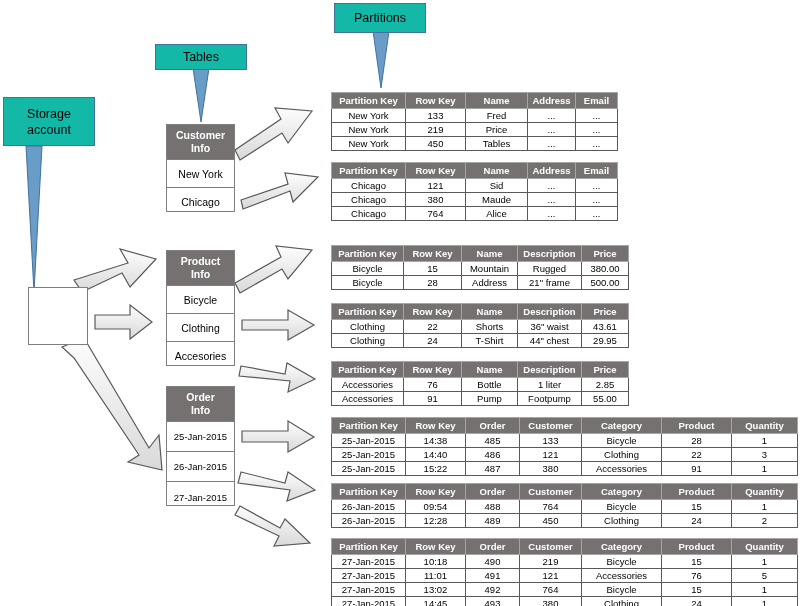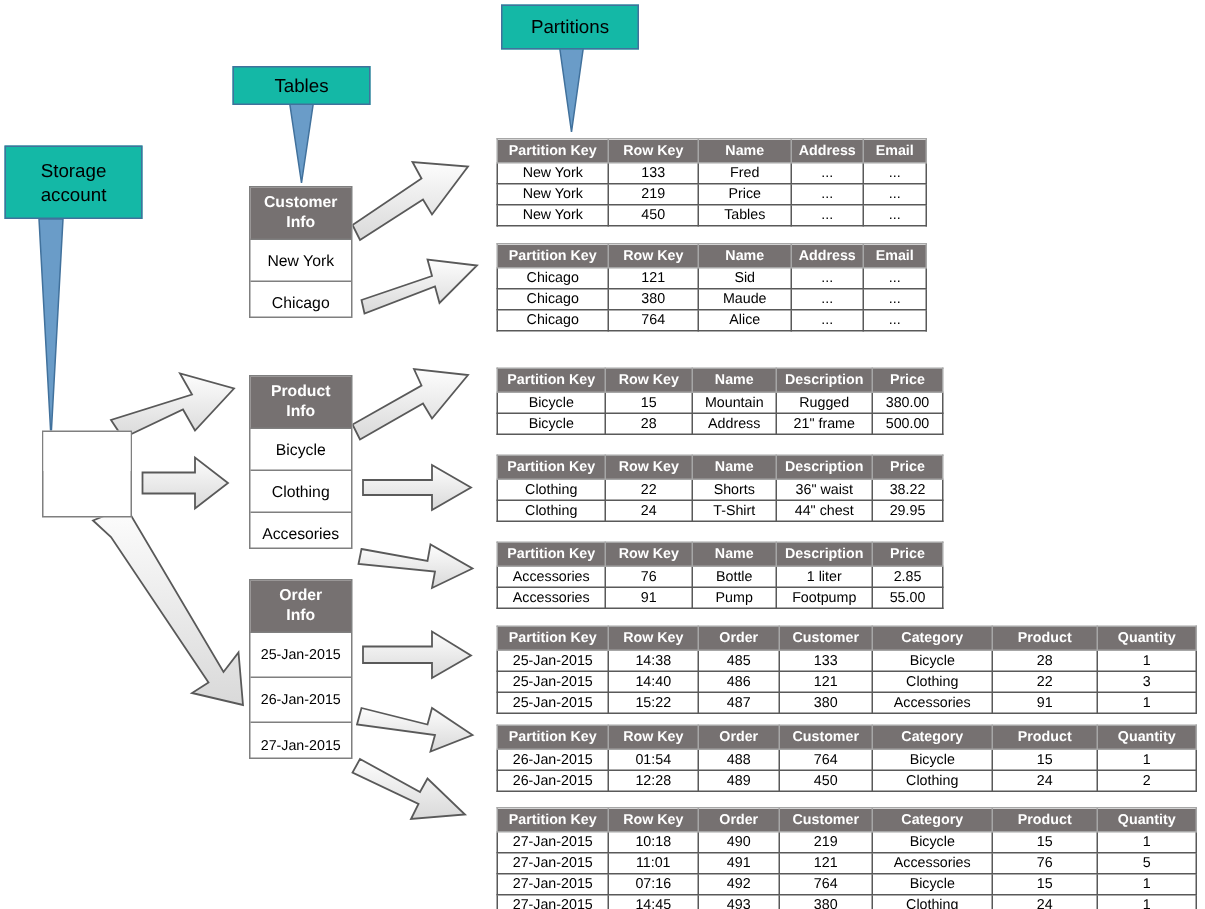--- a/index.html
+++ b/index.html
@@ -357,21 +357,21 @@
           <th>Description</th>
           <th>Price</th>
         </tr>
       </thead>
     <tbody>
         <tr>
           <td>Clothing</td>
           <td>22</td>
           <td>Shorts</td>
           <td>36" waist</td>
-          <td>38.22</td>
+          <td>43.61</td>
         </tr>
         <tr>
           <td>Clothing</td>
           <td>24</td>
           <td>T-Shirt</td>
           <td>44" chest</td>
           <td>29.95</td>
         </tr>
       </tbody>
   </table>
@@ -480,21 +480,21 @@
           <th>Order</th>
           <th>Customer</th>
           <th>Category</th>
           <th>Product</th>
           <th>Quantity</th>
         </tr>
       </thead>
     <tbody>
         <tr>
           <td>26-Jan-2015</td>
-          <td>01:54</td>
+          <td>09:54</td>
           <td>488</td>
           <td>764</td>
           <td>Bicycle</td>
           <td>15</td>
           <td>1</td>
         </tr>
         <tr>
           <td>26-Jan-2015</td>
           <td>12:28</td>
           <td>489</td>
@@ -541,21 +541,21 @@
           <td>27-Jan-2015</td>
           <td>11:01</td>
           <td>491</td>
           <td>121</td>
           <td>Accessories</td>
           <td>76</td>
           <td>5</td>
         </tr>
         <tr>
           <td>27-Jan-2015</td>
-          <td>07:16</td>
+          <td>13:02</td>
           <td>492</td>
           <td>764</td>
           <td>Bicycle</td>
           <td>15</td>
           <td>1</td>
         </tr>
         <tr>
           <td>27-Jan-2015</td>
           <td>14:45</td>
           <td>493</td>

